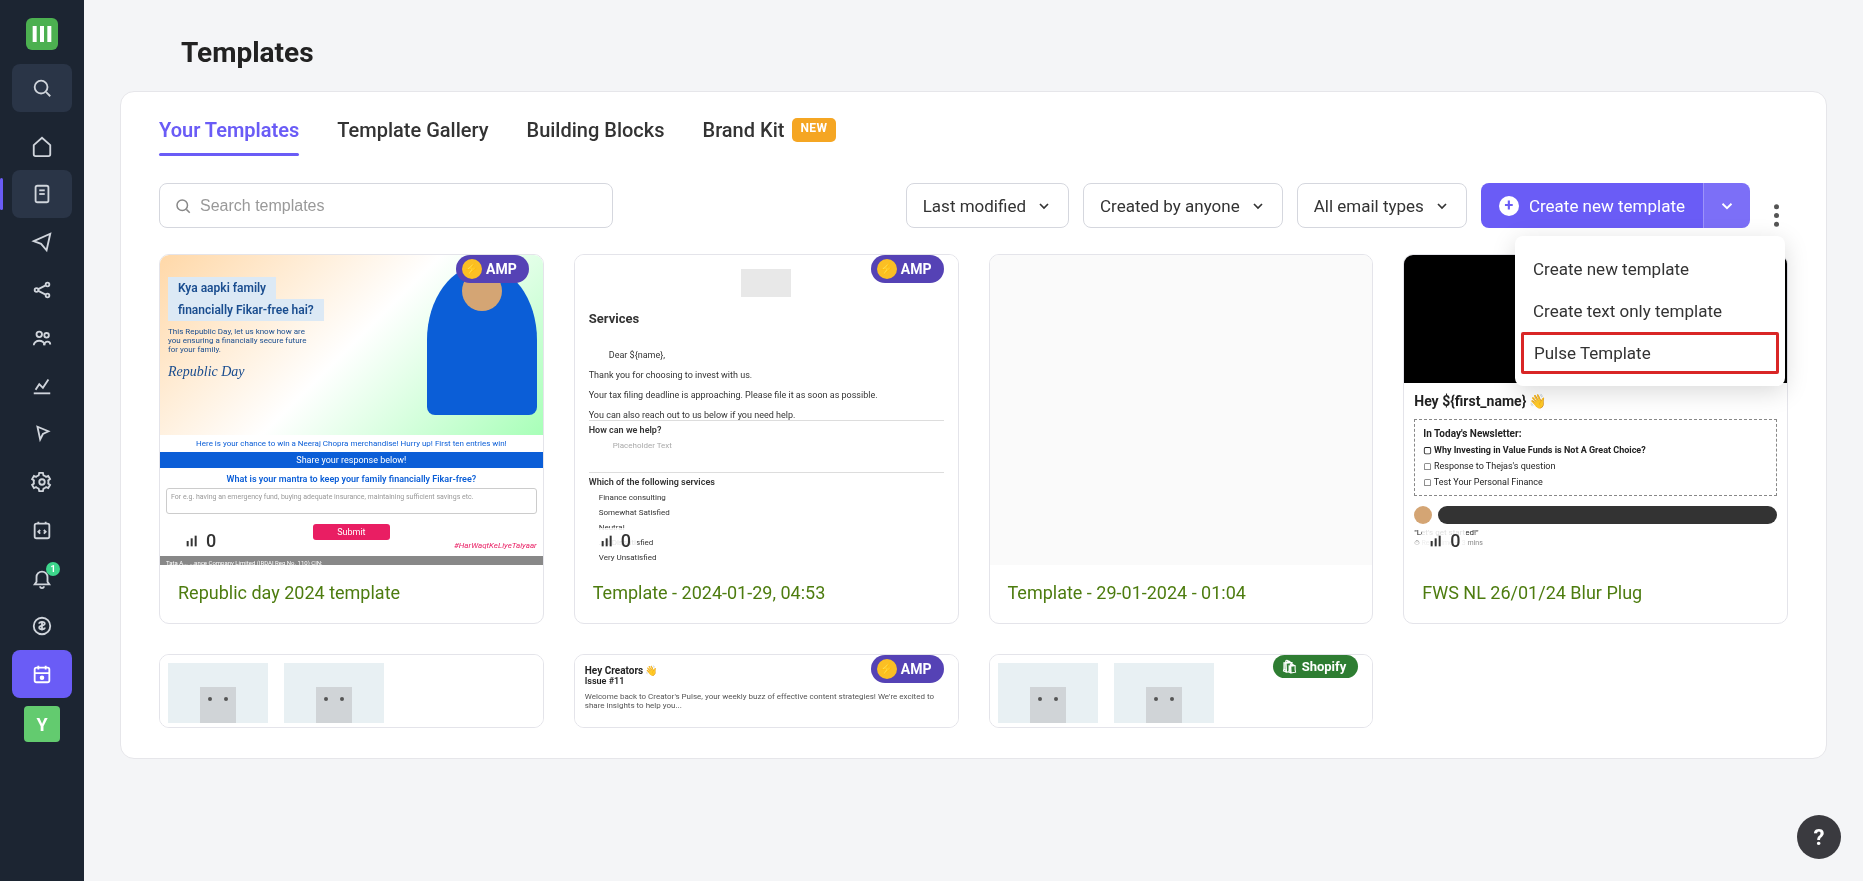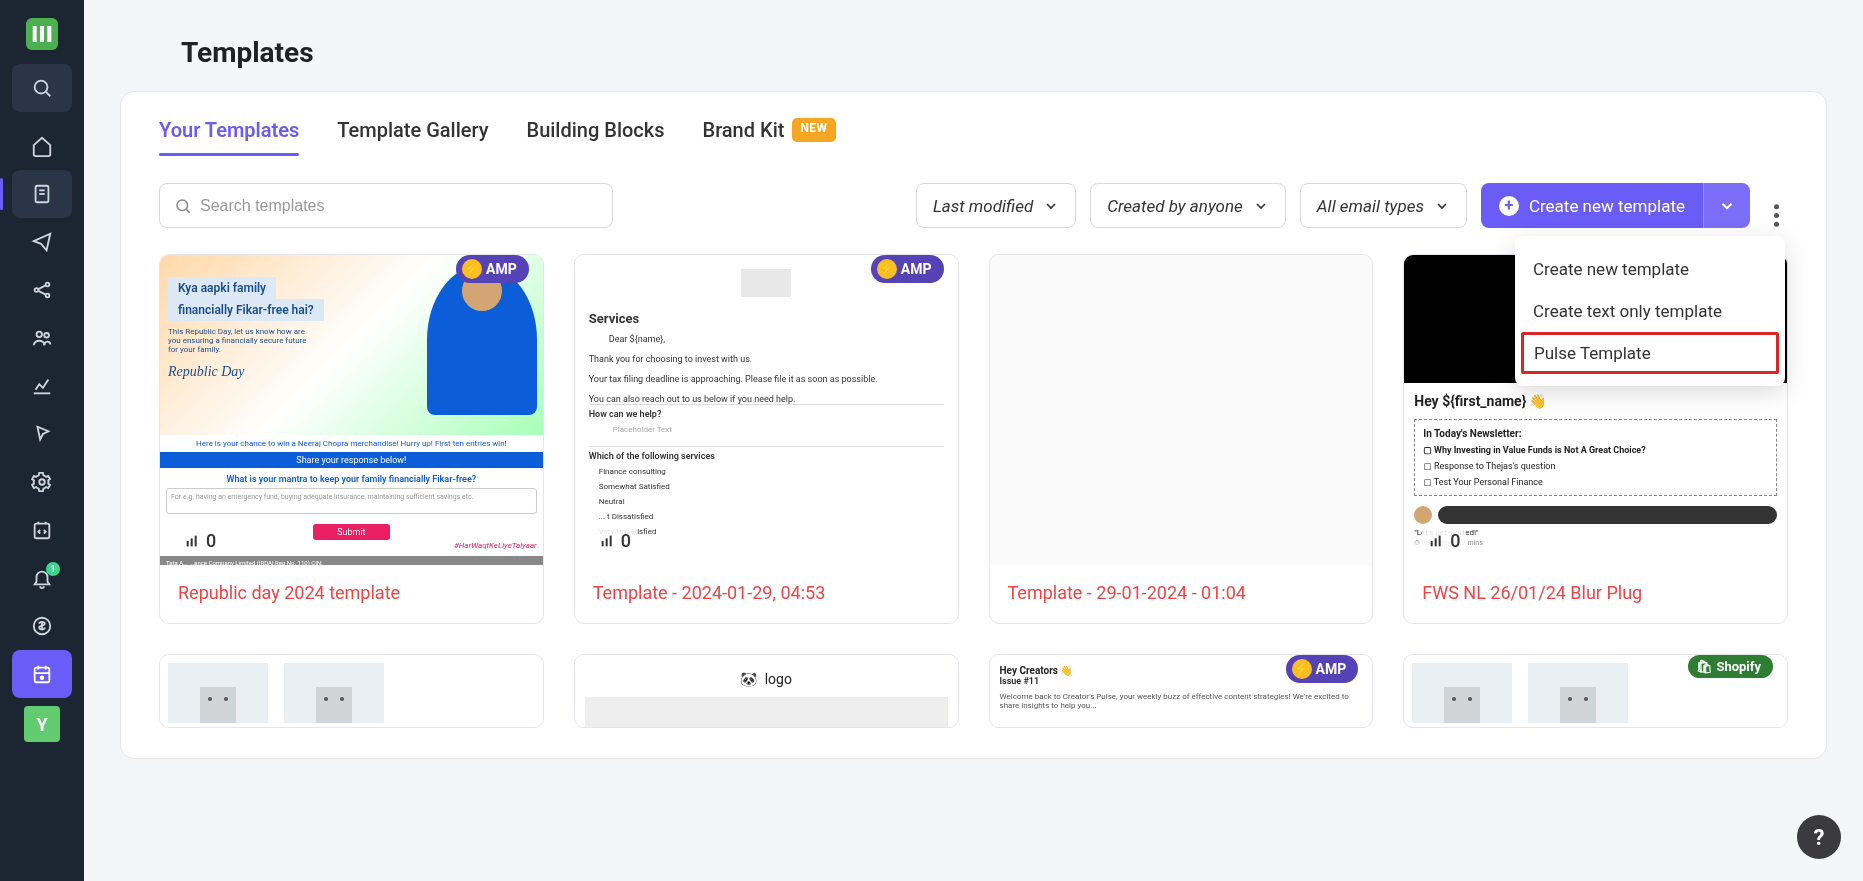--- a/index.html
+++ b/index.html
@@ -21,40 +21,40 @@
 .tabs { display: flex; gap: 38px; padding: 26px 38px 0 38px; border-bottom: 1px solid transparent; }
 .tab { font-size: 20px; font-weight: 500; color: #333; padding-bottom: 14px; cursor: pointer; position: relative; display:flex; gap:8px; }
 .tab.active { color: #6a5cf6; font-weight: 600; }
 .tab.active::after { content: ''; position: absolute; left: 0; right: 0; bottom: 0; height: 3px; background: #6a5cf6; border-radius: 4px; }
 .new-badge { background: #f5a623; color: #fff; font-size: 12px; font-weight: 700; padding: 3px 8px; border-radius: 5px; letter-spacing: 0.5px; }
 .toolbar { display: flex; gap: 14px; padding: 26px 38px; align-items: flex-end; }
 .search-input { flex: 0 0 454px; height: 45px; border: 1px solid #d5d7de; border-radius: 8px; padding: 0 14px 0 40px; font-size: 16px; color: #888; position: relative; display:flex;align-items:center; }
 .search-input svg { position: absolute; left: 14px; width: 18px; height: 18px; color: #888; }
 .search-input input { border:none; outline:none; width:100%; font-size:16px; color:#555; background:transparent; }
 .search-input input::placeholder { color: #999; }
-.filter { height: 45px; border: 1px solid #d5d7de; border-radius: 8px; padding: 0 16px; display: flex; align-items: center; gap: 10px; font-size: 17px; color: #333; cursor: pointer; background:#fff; flex-shrink:0;font-style:italic;}
+.filter { height: 45px; border: 1px solid #d5d7de; border-radius: 8px; padding: 0 16px; display: flex; align-items: center; gap: 10px; font-size: 17px; color: #333; cursor: pointer; background:#fff; flex-shrink:0;}
 .filter svg { width: 16px; height: 16px; }
 .create-btn { height: 45px; background: #6a5cf6; color: #fff; border-radius: 8px; display: flex; align-items: center; font-size: 17px; cursor: pointer; overflow:hidden; flex-shrink:0;}
 .create-btn .main-part { padding: 0 18px; display:flex; align-items:center; gap:10px; }
 .create-btn .chev-part { border-left: 1px solid rgba(255,255,255,0.25); padding: 0 14px; display:flex; align-items:center; height:100%; background:rgba(255,255,255,0.12);}
 .create-btn svg { width: 18px; height: 18px; }
 .plus-circ { width:20px;height:20px;background:#fff;border-radius:50%;display:flex;align-items:center;justify-content:center;color:#6a5cf6;font-weight:700;font-size:16px;}
 .more-btn { width: 24px; color: #555; cursor: pointer; display:flex;align-items:center;justify-content:center; }
 .more-btn svg { width:5px; }
 .dropdown { position: absolute; top: 236px; right: 78px; background: #fff; border-radius: 8px; box-shadow: 0 6px 24px rgba(0,0,0,0.15); padding: 12px 0; width: 270px; z-index: 100; }
 .dropdown-item { padding: 11px 18px; font-size: 17px; color: #333; cursor: pointer; }
 .dropdown-item.highlighted { border: 3px solid #d92626; margin: 0 6px; border-radius: 2px; padding: 8px 10px; }
 .grid { display: grid; grid-template-columns: repeat(4, 1fr); gap: 30px; padding: 0 38px 30px 38px; }
 .card { border: 1px solid #e4e4ea; border-radius: 10px; overflow: hidden; position: relative; background: #fff; cursor:pointer;}
 .card-preview { height: 310px; background: #fff; position: relative; overflow: hidden; }
 .card-preview.blank { background: #fafafa; }
 .amp-badge { position: absolute; top: 0px; right: 14px; background: #5542b5; color: #fff; border-radius: 14px; padding: 4px 12px 4px 6px; font-size: 14px; font-weight: 700; display:flex; align-items:center; gap:4px; z-index:2;}
 .amp-badge .bolt { background: #fbbf24; border-radius: 50%; width: 20px; height: 20px; display:flex;align-items:center;justify-content:center; color: #6b3d00; font-size:12px;}
 .shopify-badge { position:absolute; top:0; right:14px; background:#2e7d32; color:#fff; border-radius:14px; padding:4px 12px 4px 8px; font-size:13px; font-weight:700; display:flex;align-items:center;gap:4px; z-index:2;}
-.card-title { padding: 16px 18px; font-size: 18px; color: #ef4444; line-height:1.35; min-height:58px;}
+.card-title { padding: 16px 18px; font-size: 18px; color: #4d7c0f; line-height:1.35; min-height:58px;}
 .stat-overlay { position:absolute; bottom:12px; left:18px; display:flex; align-items:center; gap:6px; color:#333; font-size:18px; font-weight:500; background:rgba(255,255,255,0.85); padding:2px 6px; border-radius:4px; z-index:3;}
 .stat-overlay svg { width:16px; height:16px; }
 .preview-content { font-size:10px; padding:14px; color:#333; }
 .help-fab { position: fixed; bottom: 22px; right: 22px; width: 44px; height: 44px; background: #3a3a3f; border-radius: 50%; display:flex; align-items:center; justify-content:center; color:#fff; font-size:22px; font-weight:700; cursor:pointer; z-index:200;}
 .placeholder-box{background:#e8f0f3;width:100px;height:60px;margin:8px;display:inline-flex;align-items:flex-end;justify-content:center;}
 .face{width:36px;height:36px;background:#d0d4d7;position:relative;}
 .face::before{content:'';position:absolute;top:10px;left:8px;width:4px;height:4px;background:#555;border-radius:50%;}
 .face::after{content:'';position:absolute;top:10px;right:8px;width:4px;height:4px;background:#555;border-radius:50%;}
 </style>
 </head>
@@ -259,27 +259,27 @@
           </div>
           <div class="card-title">Republic day 2024 template</div>
         </div>
 
         <div class="card">
           <div class="card-preview">
             <div class="amp-badge"><span class="bolt">⚡</span>AMP</div>
             <div class="preview-content">
               <div style="height:28px;background:#e8e8e8;width:50px;margin:0 auto 14px;"></div>
               <div style="font-size:13px;font-weight:700;">Services</div>
-              <div style="font-size:9px;margin-top:8px;padding-left:20px;">Dear ${name},</div>
+              <div style="font-size:9px;margin-top:24px;padding-left:20px;">Dear ${name},</div>
               <div style="font-size:9px;margin-top:10px;">Thank you for choosing to invest with us.</div>
               <div style="font-size:9px;margin-top:10px;">Your tax filing deadline is approaching. Please file it as soon as possible.</div>
               <div style="font-size:9px;margin-top:10px;">You can also reach out to us below if you need help.</div>
               <div style="font-size:9px;font-weight:600;margin-top:0;border-top:1px solid #ddd;padding-top:4px;">How can we help?</div>
               <div style="font-size:8px;color:#aaa;margin-top:4px;padding:2px 0;margin-left:24px;">Placeholder Text</div>
-              <div style="font-size:9px;font-weight:600;margin-top:10px;border-top:1px solid #ddd;padding-top:4px;">Which of the following services</div>
+              <div style="font-size:9px;font-weight:600;margin-top:20px;border-top:1px solid #ddd;padding-top:4px;">Which of the following services</div>
               <div style="font-size:8px;margin-top:6px;padding-left:10px;">Finance consulting</div>
               <div style="font-size:8px;margin-top:6px;padding-left:10px;">Somewhat Satisfied</div>
               <div style="font-size:8px;margin-top:6px;padding-left:10px;">Neutral</div>
               <div style="font-size:8px;margin-top:6px;padding-left:10px;">... t Dissatisfied</div>
               <div style="font-size:8px;margin-top:6px;padding-left:10px;">Very Unsatisfied</div>
             </div>
             <div class="stat-overlay">
                 <svg viewBox="0 0 24 24" fill="currentColor">
                   <rect x="4" y="12" width="3" height="8"></rect>
                   <rect x="10" y="8" width="3" height="12"></rect>
@@ -328,23 +328,20 @@
         </div>
 
         <div class="card">
             <div class="card-preview" style="height:72px;"><div class="placeholder-box">
                 <div class="face"></div>
               </div><div class="placeholder-box">
                 <div class="face"></div>
               </div></div>
           </div>
         <div class="card">
-            <div class="card-preview" style="height:72px;text-align:center;padding-top:16px;font-size:14px;">🐼 &nbsp;<span>logo</span><div style="height:30px;background:#eee;margin:10px 10px 0;"></div></div>
-          </div>
-        <div class="card">
           <div class="card-preview" style="height:72px;padding:10px;">
             <div class="amp-badge">
                 <span class="bolt">⚡</span>
                 <span>AMP</span>
               </div>
             <div style="font-size:10px;font-weight:700;">Hey Creators 👋</div>
             <div style="font-size:9px;font-weight:600;">Issue #11</div>
             <div style="font-size:8px;margin-top:6px;color:#555;">Welcome back to Creator's Pulse, your weekly buzz of effective content strategies! We're excited to share insights to help you...</div>
           </div>
         </div>

